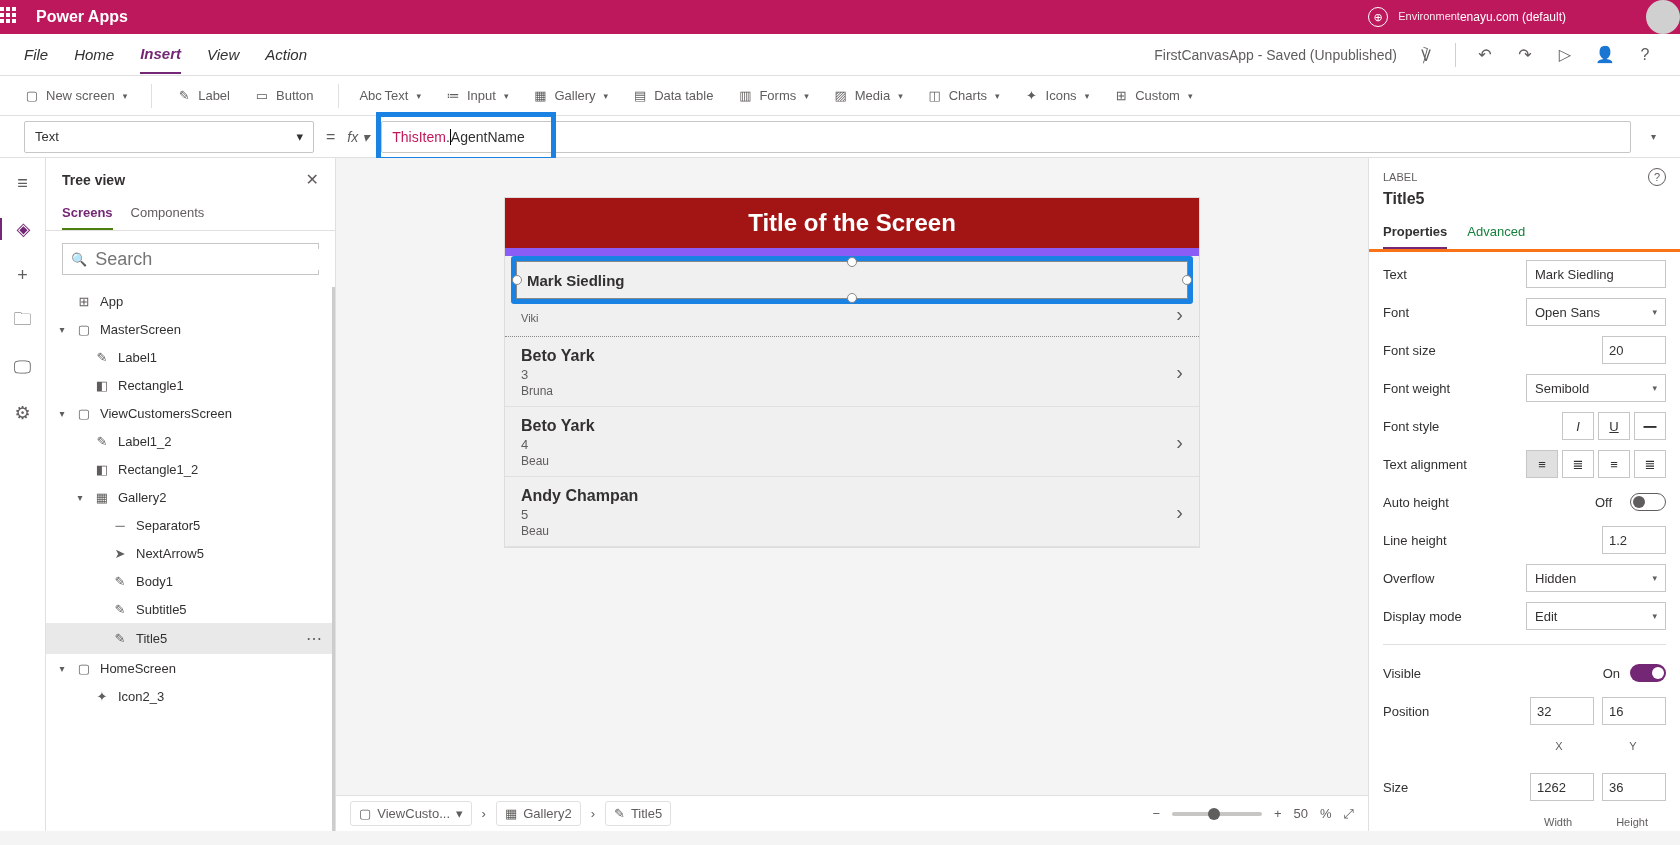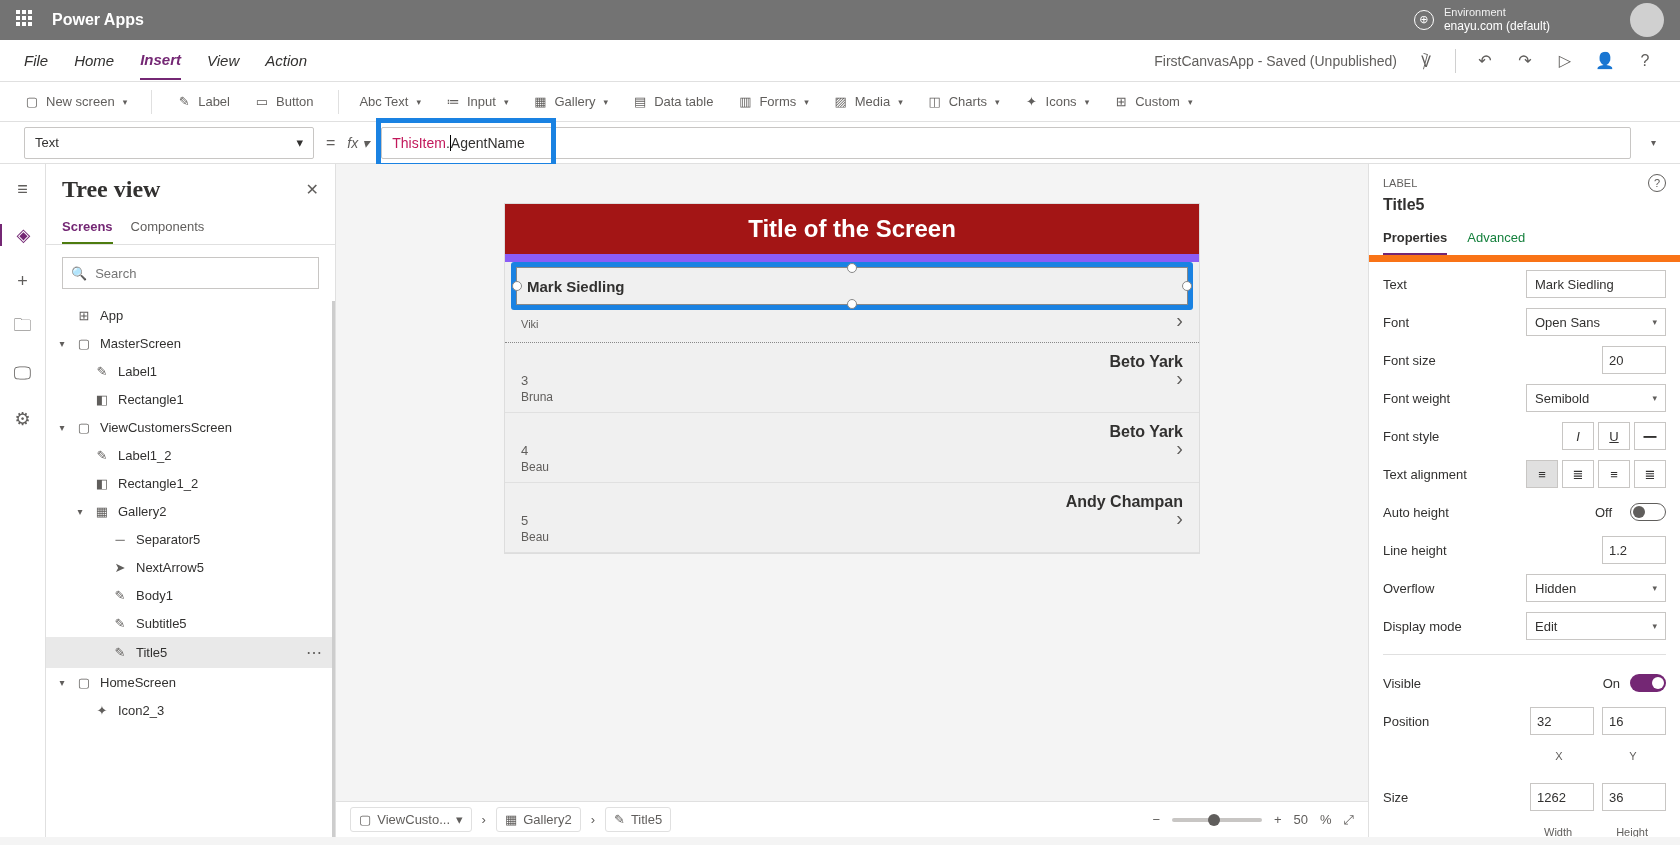--- a/index.html
+++ b/index.html
@@ -1,26 +1,26 @@
 <!DOCTYPE html>
 <html><head>
 <meta charset="utf-8">
 <style>
 * { box-sizing: border-box; margin: 0; padding: 0; font-family: "Segoe UI", Arial, sans-serif; }
 body { width: 1680px; height: 845px; background: #f4f4f4; overflow: hidden; font-size: 13px; color: #323130; }
 
 
-.topbar { height: 40px; background: #737373; color: #fff; display: flex; align-items: center; padding: 0 16px; }
+.topbar { height: 34px; background: #be185d; color: #fff; display: flex; align-items: center; padding: 0 0; }
 .topbar .waffle { width: 20px; height: 20px; display: grid; grid-template-columns: repeat(3,4px); grid-template-rows: repeat(3,4px); gap: 2px; margin-right: 16px; }
 .topbar .waffle span { background: #fff; }
 .topbar .brand { font-size: 16px; font-weight: 600; }
 .topbar .spacer { flex: 1; }
 .topbar .env { display: flex; align-items: center; gap: 10px; font-size: 12px; }
 .topbar .env-icon { width: 20px; height: 20px; border: 1px solid #fff; border-radius: 50%; display:flex;align-items:center;justify-content:center;font-size:11px; }
-.topbar .env-text { display:flex;flex-direction:column;line-height:1.2;justify-content:center; }
+.topbar .env-text { display:flex;line-height:1.2;justify-content:center; }
 .topbar .env-label { font-size: 11px; opacity: 0.9; }
 .topbar .avatar { width: 34px; height: 34px; border-radius: 50%; background: #d0d0d0; margin-left: 80px; }
 
 
 .menubar { height: 42px; background: #fff; border-bottom: 1px solid #e0e0e0; display: flex; align-items: center; padding: 0 24px; gap: 26px; }
 .menubar .menu-item { font-size: 15px; color: #323130; cursor: pointer; padding: 10px 0; font-style: italic; }
 .menubar .menu-item.active { color: #742774; border-bottom: 2px solid #742774; font-weight: 600; }
 .menubar .right { margin-left: auto; display: flex; align-items: center; gap: 18px; color: #605e5c; }
 .menubar .app-status { font-size: 14px; color: #605e5c; }
 .menubar .icon-btn { width: 22px; height: 22px; display:flex;align-items:center;justify-content:center;color:#605e5c;font-size:16px;cursor:pointer; }
@@ -47,45 +47,45 @@
 
 
 .main { display: flex; height: calc(845px - 48px - 42px - 40px - 42px); }
 .rail { width: 46px; background: #fff; border-right: 1px solid #e0e0e0; display:flex;flex-direction:column;align-items:center;gap:24px;padding-top:14px;color:#605e5c; }
 .rail .rail-btn { width:22px;height:22px;display:flex;align-items:center;justify-content:center;font-size:18px;cursor:pointer; }
 .rail .rail-btn.active { color:#742774; border-left: 2px solid #742774; width:100%; justify-content:center; }
 
 
 .treepanel { width: 290px; background: #fff; border-right: 1px solid #e0e0e0; display:flex;flex-direction:column; overflow:hidden;}
 .treepanel .tp-header { display:flex;align-items:center;justify-content:space-between;padding:12px 16px 8px 16px; }
-.treepanel .tp-title { font-size: 24px; font-weight:600;font-family:Liberation Serif, serif; }
+.treepanel .tp-title { font-size: 14px; font-weight:600; }
 .treepanel .tp-close { font-size:16px;color:#605e5c;cursor:pointer; }
 .treepanel .tp-tabs { display:flex;gap:18px;padding:0 16px;border-bottom:1px solid #e0e0e0; }
 .treepanel .tp-tab { padding:8px 0;font-size:13px;color:#605e5c;cursor:pointer; }
 .treepanel .tp-tab.active { color:#742774;border-bottom:2px solid #4d7c0f;font-weight:600; }
 .treepanel .tp-search { margin:12px 16px; border:1px solid #c8c6c4;height:32px;display:flex;align-items:center;padding:0 8px;gap:8px;color:#605e5c; }
-.treepanel .tp-search input { border:none;outline:none;flex:1;font-size:13px; }
+.treepanel .tp-search input { border:none;outline:none;flex:1;font-size:18px; }
 .treepanel .tree { flex:1; overflow-y:auto; border-right:4px solid #cdcdcd; margin-right:-1px;}
 .tree-item { display:flex;align-items:center;gap:8px;padding:6px 10px;font-size:13px;cursor:pointer;color:#323130; }
 .tree-item.selected { background:#e9e9e9; }
 .tree-item .exp { width:12px;font-size:10px;color:#605e5c;display:flex;justify-content:center; }
 .tree-item .ticon { width:16px;height:16px;display:flex;align-items:center;justify-content:center;color:#605e5c; }
 .tree-item .lbl { flex:1; }
 .tree-item .more { color:#605e5c;font-size:16px; }
 .indent-1 { padding-left: 28px; }
 .indent-2 { padding-left: 46px; }
 
 
 .canvas { flex:1; background:#f4f4f4; display:flex;flex-direction:column; position:relative; overflow:hidden; }
 .canvas-stage { flex:1; display:flex;align-items:flex-start;justify-content:center; padding-top:40px; overflow:hidden;}
 .device { width: 694px; background:#8b5cf6; box-shadow:0 0 0 1px #ddd; }
 .device .screen-title { height: 50px; background:#a31515; color:#fff;display:flex;align-items:center;justify-content:center;font-size:24px;font-weight:700; }
 .gallery-first { position:relative; background:#f0f0f0; padding:0 0 12px 0; border-bottom:1px dotted #888;}
 .gallery-row { padding: 10px 16px 8px 16px; background:#f0f0f0; border-bottom:1px solid #e0e0e0; position:relative;}
-.gallery-row .r-title { font-size:16px;font-weight:600;color:#323130;text-align:right; }
+.gallery-row .r-title { font-size:16px;font-weight:600;color:#323130; }
 .gallery-row .r-sub { font-size:13px;color:#605e5c;margin-top:2px; }
 .gallery-row .r-body { font-size:12px;color:#605e5c;margin-top:2px; }
 .gallery-row .r-arrow { position:absolute;right:16px;top:50%;transform:translateY(-50%);color:#605e5c;font-size:20px; }
 .sel-box { position:relative; margin:8px 6px 4px 6px; }
 .sel-outer { border:5px solid #1a82e2; padding:0px; border-radius:3px; }
 .sel-inner { border:1px solid #888; height:38px; display:flex;align-items:center;padding:0 10px;font-size:15px;font-weight:600;background:#f0f0f0;position:relative; }
 .sel-handle { width:10px;height:10px;background:#fff;border:1px solid #888;border-radius:50%;position:absolute; }
 .sel-h-l { left:-5px;top:50%;transform:translateY(-50%); }
 .sel-h-r { right:-5px;top:50%;transform:translateY(-50%); }
 .sel-h-t { top:-5px;left:50%;transform:translateX(-50%); }
@@ -99,21 +99,21 @@
 .bc-item::after{content:"";position:absolute;right:-8px;top:50%;width:8px;height:1px;}
 .zoom-ctrl { margin-left:auto;display:flex;align-items:center;gap:12px; }
 .zoom-slider { width:90px;height:4px;background:#c8c6c4;border-radius:2px;position:relative; }
 .zoom-thumb { width:12px;height:12px;background:#605e5c;border-radius:50%;position:absolute;left:40%;top:-4px; }
 
 
 .props { width:312px;background:#fff;border-left:1px solid #e0e0e0;display:flex;flex-direction:column;overflow-y:auto; padding-bottom:10px;}
 .props .p-head { padding:10px 14px 0 14px; }
 .props .p-type { font-size:11px;color:#605e5c;text-transform:uppercase; display:flex;align-items:center;justify-content:space-between;}
 .props .p-name { font-size:16px;font-weight:600;margin-top:4px; }
-.props .p-tabs { display:flex;gap:20px;padding:0 14px;margin-top:8px;border-bottom:7px solid #f97316; }
+.props .p-tabs { display:flex;gap:20px;padding:0 14px;margin-top:8px;border-bottom:3px solid #f97316; }
 .props .p-tab { padding:8px 0;font-size:13px;color:#15803d;cursor:pointer; }
 .props .p-tab.active { color:#323130;font-weight:600;border-bottom:2px solid #742774; }
 .props .p-body { padding: 8px 14px; display:flex;flex-direction:column;gap:10px; }
 .p-row { display:flex;align-items:center;justify-content:space-between;gap:10px; min-height:28px;}
 .p-row .p-label { font-size:13px;color:#323130;flex:1; }
 .p-input { width:140px;height:28px;border:1px solid #c8c6c4;padding:0 8px;font-size:13px;display:flex;align-items:center;justify-content:space-between;background:#fff; }
 .p-input .chev { font-size:9px;color:#605e5c; }
 .p-input-sm { width:64px;height:28px;border:1px solid #c8c6c4;padding:0 6px;font-size:13px;display:flex;align-items:center; }
 .p-btns { display:flex;gap:4px; }
 .p-btn { width:32px;height:28px;border:1px solid #c8c6c4;display:flex;align-items:center;justify-content:center;font-size:13px;background:#fff;cursor:pointer; }

